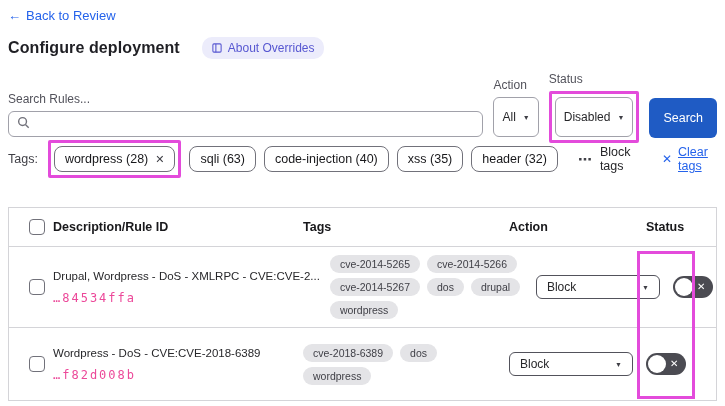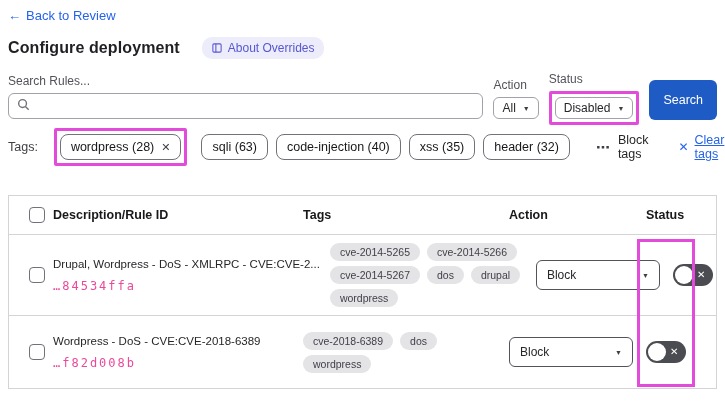--- a/index.html
+++ b/index.html
@@ -23,30 +23,30 @@
     color:var(--badge-text);font-size:12px;padding:4px 9px;border-radius:10px;cursor:pointer;}
   .about-badge svg{display:block;}
 
   
   .filter-row{display:flex;align-items:flex-end;gap:10px;margin-top:13px;}
   .field-label{font-size:12px;color:#52525b;margin-bottom:5px;display:block;}
   .search-group{flex:1;}
   .search-box{height:26px;border:1px solid #a1a1aa;border-radius:6px;background:#fff;
     display:flex;align-items:center;padding:0 8px;gap:6px;}
   .search-box input{border:none;outline:none;flex:1;font-size:12px;font-family:inherit;background:transparent;}
-  .dd{height:22px;border:1px solid #a1a1aa;border-radius:6px;background:#fff;display:flex;
+  .dd{height:40px;border:1px solid #a1a1aa;border-radius:6px;background:#fff;display:flex;
     align-items:center;gap:7px;padding:0 8px;font-size:12px;color:#27272a;cursor:pointer;white-space:nowrap;}
   .caret{font-size:7px;color:#3f3f46;line-height:1;}
   .hl{border:3px solid var(--highlight);}
   .status-hl{padding:3px;margin-bottom:-6px;border-radius:2px;}
   .search-btn{height:40px;padding:0 14px;background:var(--primary-blue);color:#fff;border:none;
     border-radius:6px;font-size:12.5px;font-family:inherit;font-weight:500;cursor:pointer;margin-bottom:-1px;}
 
   
-  .tags-row{display:flex;align-items:center;gap:14px;margin-top:14px;font-size:12.5px;}
+  .tags-row{display:flex;align-items:center;gap:8px;margin-top:8px;font-size:12.5px;}
   .tags-label{color:#3f3f46;margin-right:2px;}
   .tag-pill{display:inline-flex;align-items:center;gap:7px;border:1px solid #71717a;border-radius:8px;
     padding:5px 10px;background:#fff;font-size:12.5px;color:#18181b;cursor:pointer;white-space:nowrap;}
   .tag-hl{padding:3px;margin:-6px 0;border-radius:2px;display:inline-flex;}
   .pill-x{font-size:11px;color:#3f3f46;line-height:1;}
   .more-tags{display:inline-flex;align-items:center;gap:7px;margin-left:12px;color:#27272a;cursor:pointer;}
   .ellipsis-icon{font-weight:700;font-size:14px;letter-spacing:1px;color:#3f3f46;}
   .clear-tags{display:inline-flex;align-items:center;gap:6px;margin-left:16px;color:var(--link-blue);cursor:pointer;}
   .clear-tags .lbl{text-decoration:underline;}
   .clear-x{font-size:12px;}
@@ -61,21 +61,21 @@
   .col-desc{flex:0 0 250px;padding-right:10px;}
   .col-tags{flex:0 0 206px;padding-right:8px;}
   .col-action{flex:0 0 137px;}
   .col-status{flex:1;}
   .checkbox{width:16px;height:16px;border:1.5px solid #71717a;border-radius:4px;background:#fff;cursor:pointer;}
   .desc-line{font-size:11.5px;color:#27272a;white-space:nowrap;}
   .rule-id{font-family:"DejaVu Sans Mono","Liberation Mono",monospace;font-size:12px;
     letter-spacing:2px;color:#ec4899;margin-top:9px;}
   .row-tags{display:flex;flex-wrap:wrap;gap:5px 7px;}
   .row-tag{background:#e4e4e7;color:#3f3f46;font-size:10.5px;padding:3px 10px;border-radius:9px;white-space:nowrap;}
-  .action-dd{width:124px;height:30px;border:1px solid #52525b;border-radius:6px;display:flex;
+  .action-dd{width:124px;height:24px;border:1px solid #52525b;border-radius:6px;display:flex;
     align-items:center;justify-content:space-between;padding:0 10px;font-size:12px;cursor:pointer;background:#fff;}
   .toggle{width:40px;height:22px;border-radius:11px;background:var(--toggle-bg);display:flex;
     align-items:center;padding:2px;cursor:pointer;}
   .toggle .knob{width:18px;height:18px;border-radius:50%;background:#fff;}
   .toggle .tx{color:#fff;font-size:10px;font-weight:700;margin-left:4px;line-height:1;}
   .status-overlay{position:absolute;left:628px;top:43px;width:58px;height:148px;
     border:3px solid var(--highlight);pointer-events:none;}
 </style>
 </head>
 <body>

